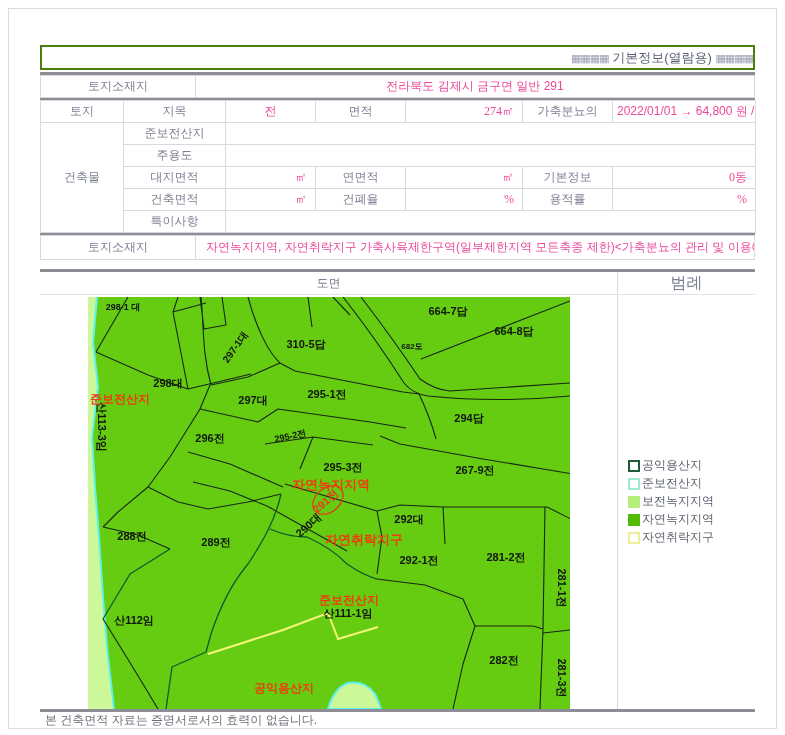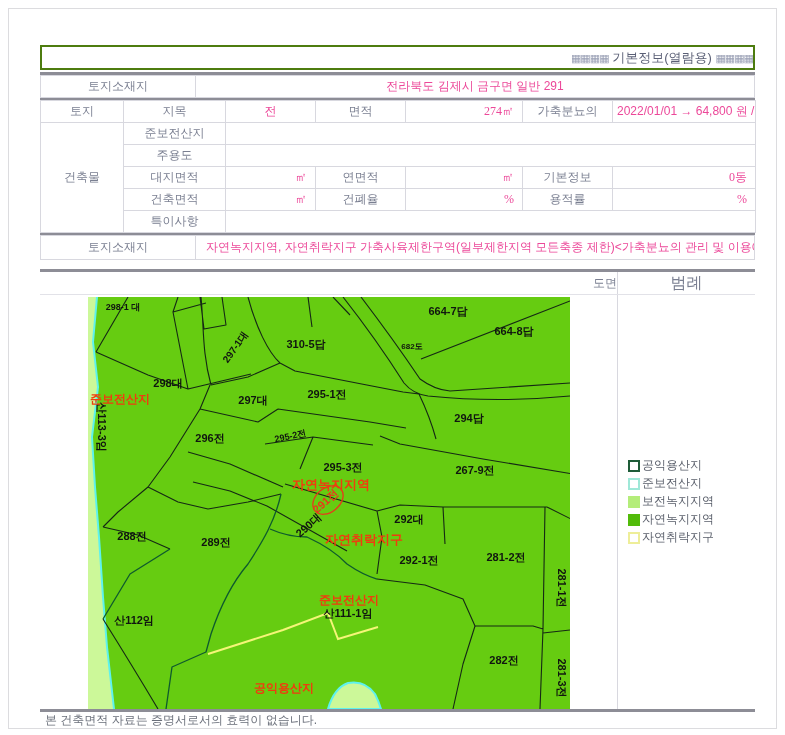--- a/index.html
+++ b/index.html
@@ -14,21 +14,21 @@
 
   table{border-collapse:collapse;table-layout:fixed;width:715px;}
   td{border:1px solid #d8d8df;font-size:12px;height:21px;padding:0 4px;color:#ec4899;overflow:hidden;white-space:nowrap;}
   td.lbl{color:#7a7f91;text-align:center;background:#ffffff;}
   td.val-c{text-align:center;}
   td.val-r{text-align:right;padding-right:8px;font-family:Liberation Serif, serif;}
   td.val-l{text-align:left;padding-left:10px;}
 
   .section-gap{height:9px;}
   .head-row{display:flex;border-bottom:1px solid #e2e2e8;}
-  .head-left{width:577px;border-right:1px solid #d8d8df;text-align:right;font-size:12px;color:#7a7f91;line-height:22px;height:22px;}
+  .head-left{width:577px;border-right:1px solid #d8d8df;text-align:center;font-size:12px;color:#7a7f91;line-height:22px;height:22px;}
   .head-right{width:137px;text-align:center;font-size:16px;color:#7a7f91;line-height:22px;height:22px;}
   .content-row{display:flex;height:414px;}
   .content-left{width:577px;border-right:1px solid #d8d8df;}
   .content-right{width:137px;}
   svg.map{display:block;margin-left:48px;margin-top:2px;}
 
   .legend-list{margin-top:162px;margin-left:10px;}
   .legend-item{display:flex;align-items:center;height:17px;margin-bottom:1px;}
   .swatch{width:12px;height:12px;border:2px solid #000;box-sizing:border-box;margin-right:2px;flex:none;}
   .legend-label{font-size:12px;color:#595e6a;letter-spacing:0px;}

